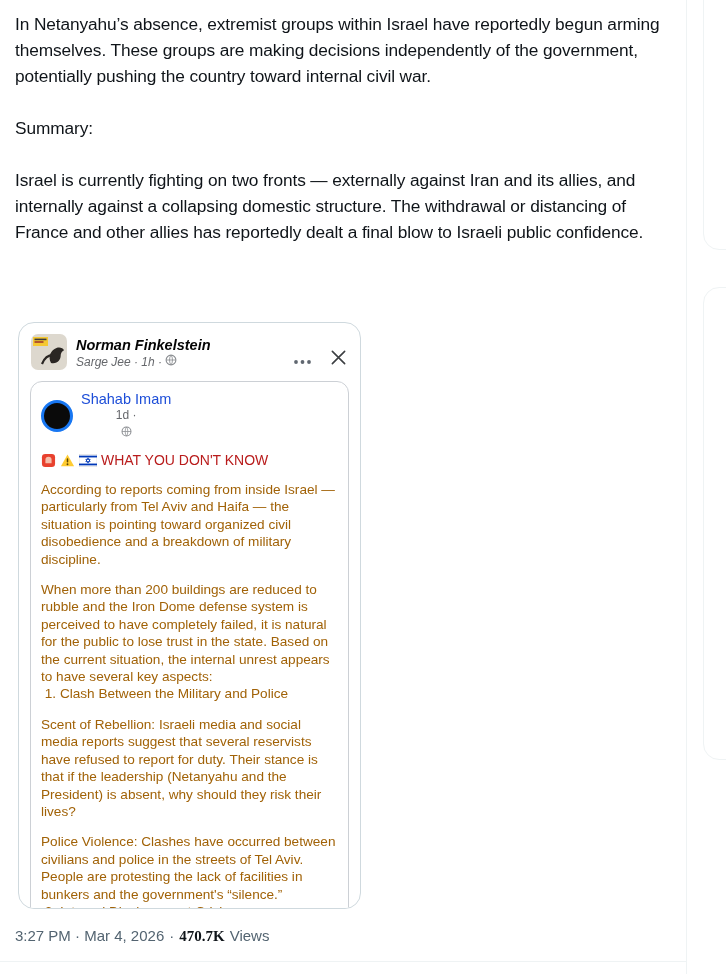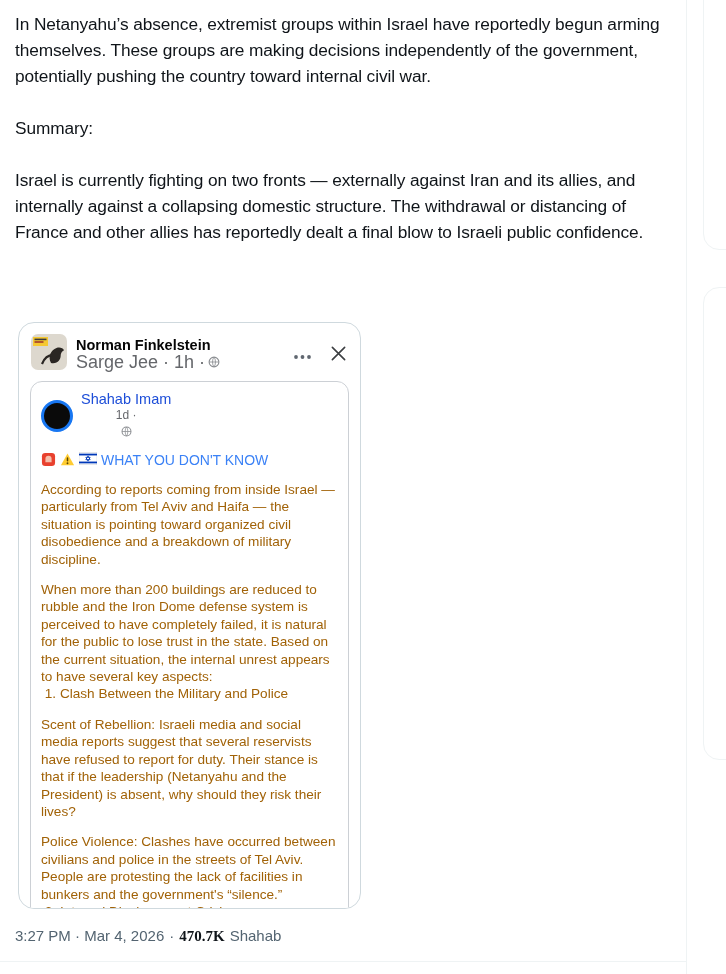--- a/index.html
+++ b/index.html
@@ -12,38 +12,38 @@
   .col-border { position: absolute; left: 686px; top: 0; width: 1px; height: 974px; background: #eff3f4; }
 
   .tweet-text { position: absolute; left: 15px; top: 11px; width: 648px;
     font-size: 17.3px; line-height: 26px; color: #0f1419; letter-spacing: -0.1px;
     white-space: pre-line; }
 
   
   .embed { position: absolute; left: 18px; top: 322px; width: 343px; height: 587px;
     border: 1px solid #cfd9de; border-radius: 16px; background: #fff; overflow: hidden; cursor: pointer; }
 
-  .fb-header { display: flex; align-items: center; padding: 11px 13px 10px 12px; }
+  .fb-header { display: flex; align-items: flex-end; padding: 11px 13px 10px 12px; font-style: italic; }
   .fb-avatar { width: 36px; height: 36px; border-radius: 7px; overflow: hidden; flex: 0 0 auto; }
   .fb-head-text { margin-left: 9px; flex: 1 1 auto; padding-top: 1px; }
   .fb-author { font-size: 14.5px; font-weight: 700; color: #050505; line-height: 18px; }
-  .fb-sub { display: flex; align-items: center; gap: 3px; font-size: 18px; color: #65676b; line-height: 16px; }
+  .fb-sub { display: flex; align-items: center; gap: 3px; font-size: 12px; color: #65676b; line-height: 16px; }
   .fb-head-icons { display: flex; align-items: center; gap: 18px; padding-top: 6px; }
 
   .fb-card { margin: 1px 11px 0 11px; border: 1px solid #ccd0d5; border-radius: 12px;
     padding: 9px 10px; height: 620px; background: #fff; }
   .sp-header { display: flex; align-items: center; }
   .sp-avatar { width: 32px; height: 32px; border-radius: 50%; background: #0a0a0a;
     border: 3px solid #1877f2; flex: 0 0 auto; }
   .sp-head-text { margin-left: 8px; }
   .sp-author { font-size: 14.5px; font-weight: 400; color: #1d4ed8; line-height: 17px; }
   .sp-meta { display: flex; align-items: center; gap: 3px; font-size: 12px; color: #65676b; line-height: 15px; flex-direction: column; }
 
-  .sp-headline { display: flex; align-items: flex-start; gap: 4px; margin-top: 11px;
-    font-size: 14px; color: #3b82f6; }
+  .sp-headline { display: flex; align-items: center; gap: 4px; margin-top: 11px;
+    font-size: 14px; color: #b91c1c; }
   .sp-headline .emoji { display: inline-flex; }
 
   .sp-body p { margin-top: 13px; font-size: 13.6px; line-height: 17.4px; color: #a16207;
     white-space: pre-wrap; }
 
   .tweet-meta { position: absolute; left: 15px; top: 927px; font-size: 15px; color: #536471;
     display: flex; align-items: baseline; gap: 5px; }
   .tweet-meta .views { font-weight: 700; color: #0f1419; font-family: Liberation Serif, serif; }
 
   .bottom-divider { position: absolute; left: 0; top: 961px; width: 686px; height: 1px; background: #eff3f4; }
@@ -158,21 +158,21 @@
  2. Internal Displacement Crisis</p>
 
         </div>
       </div>
     </figure>
 
     <div class="tweet-meta">
       <span>3:27 PM · Mar 4, 2026</span>
       <span>·</span>
       <span class="views">470.7K</span>
-      <span>Shahab</span>
+      <span>Views</span>
     </div>
 
     <div class="bottom-divider"></div>
   </div>
 
   <div class="col-border"></div>
   <div class="side-card top"></div>
   <div class="side-card bottom"></div>
 </div>
 

